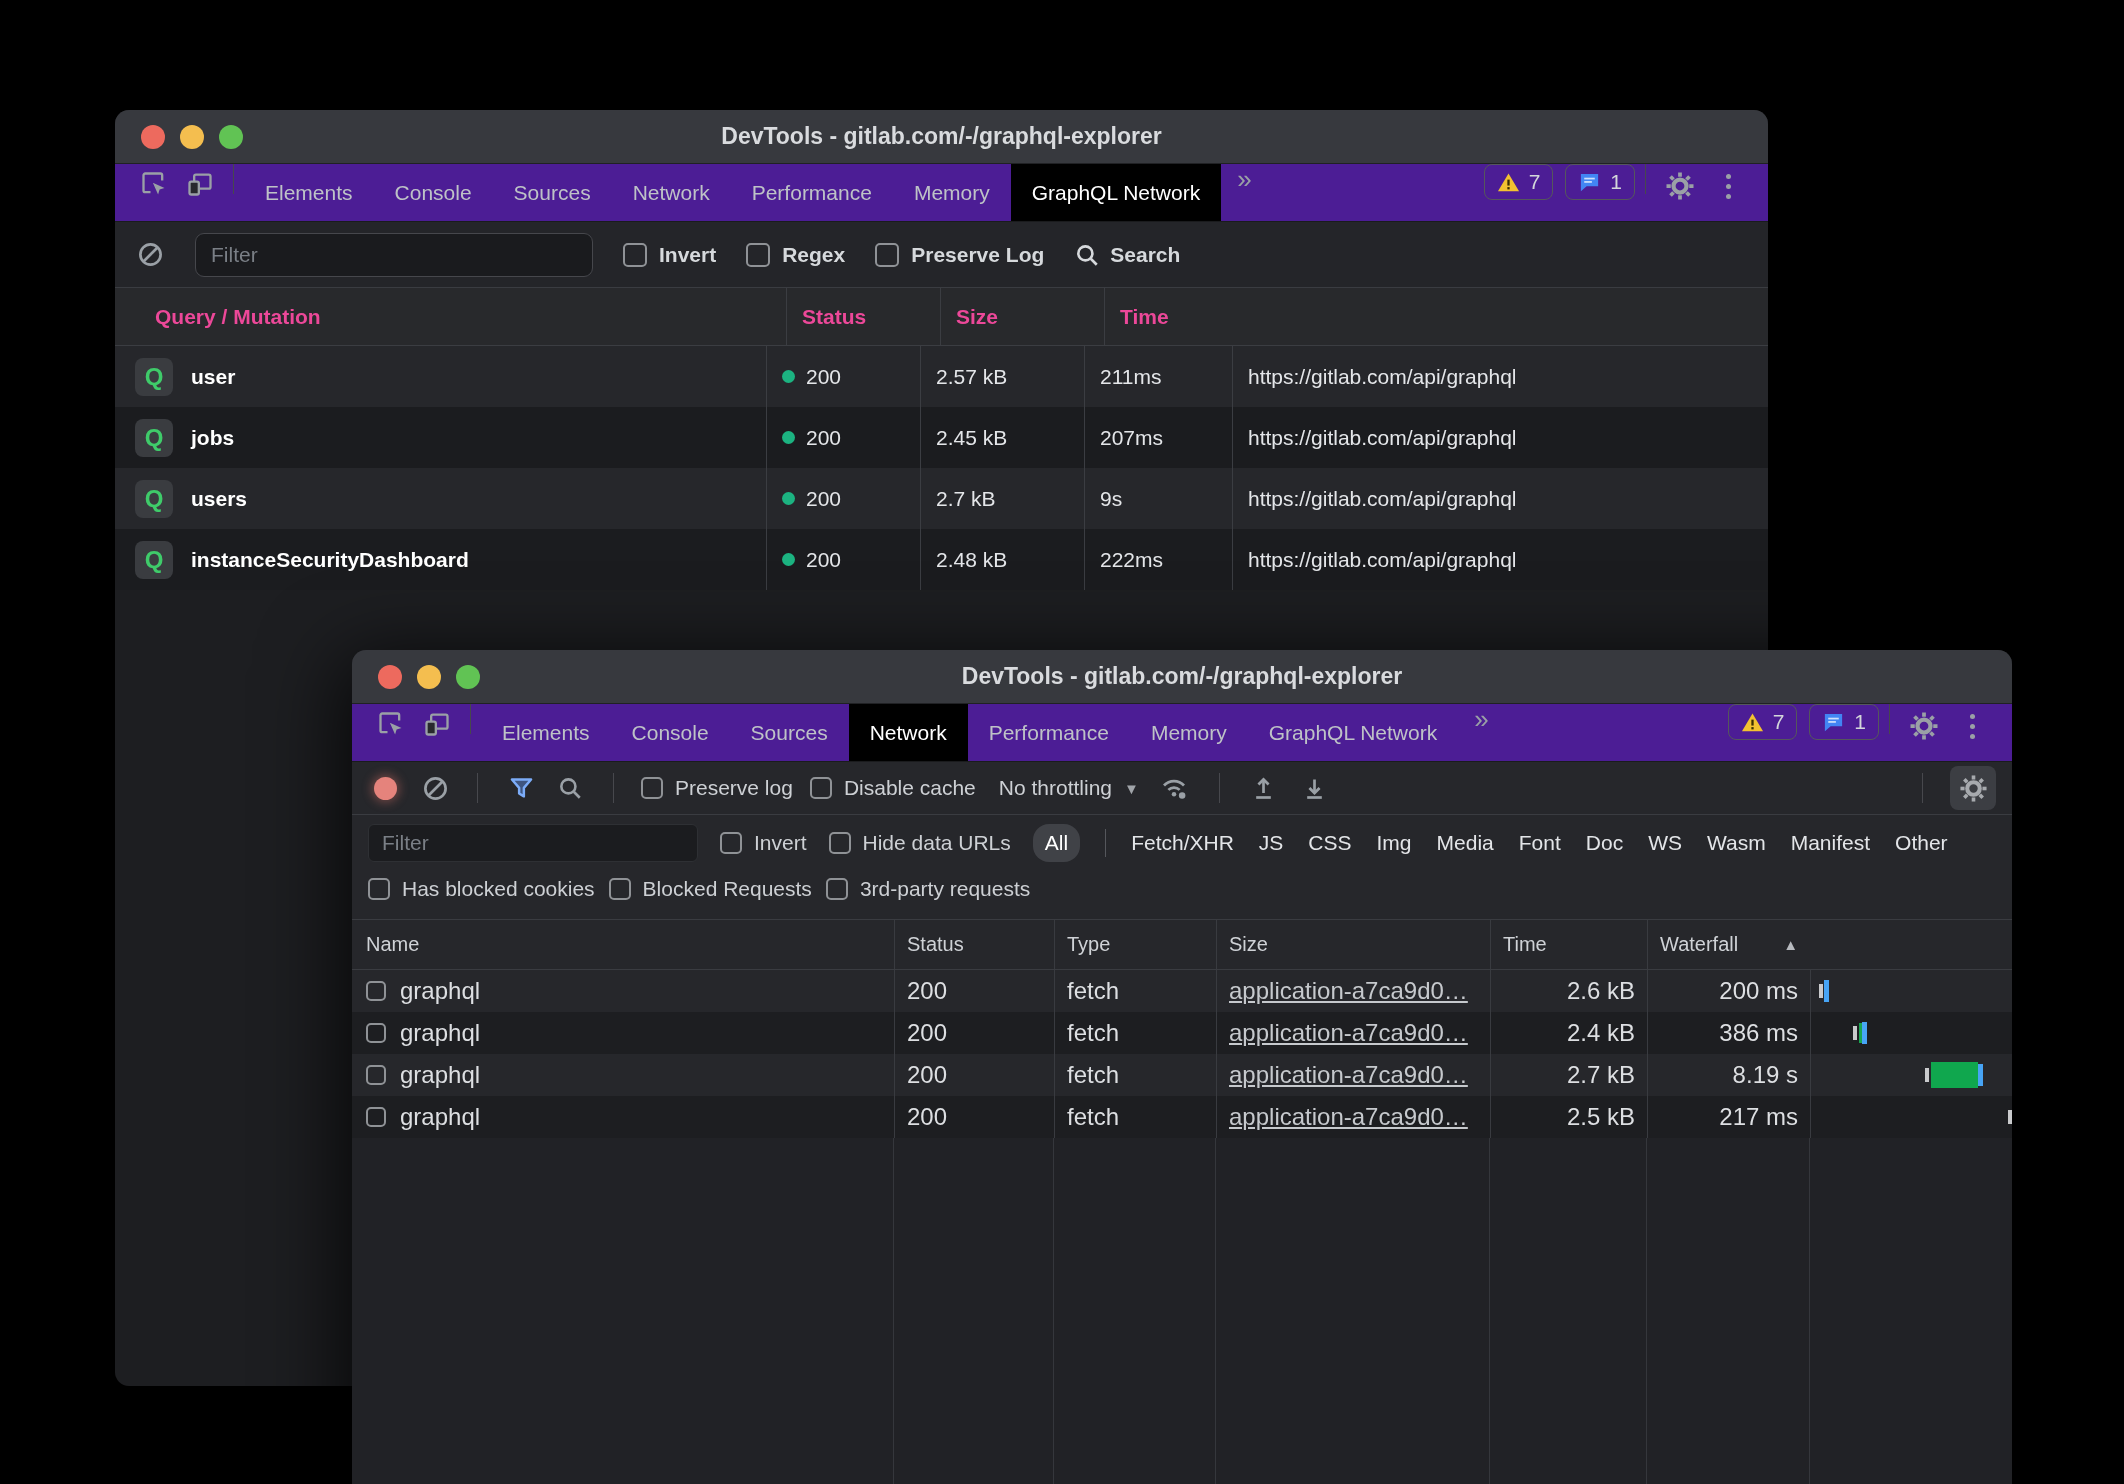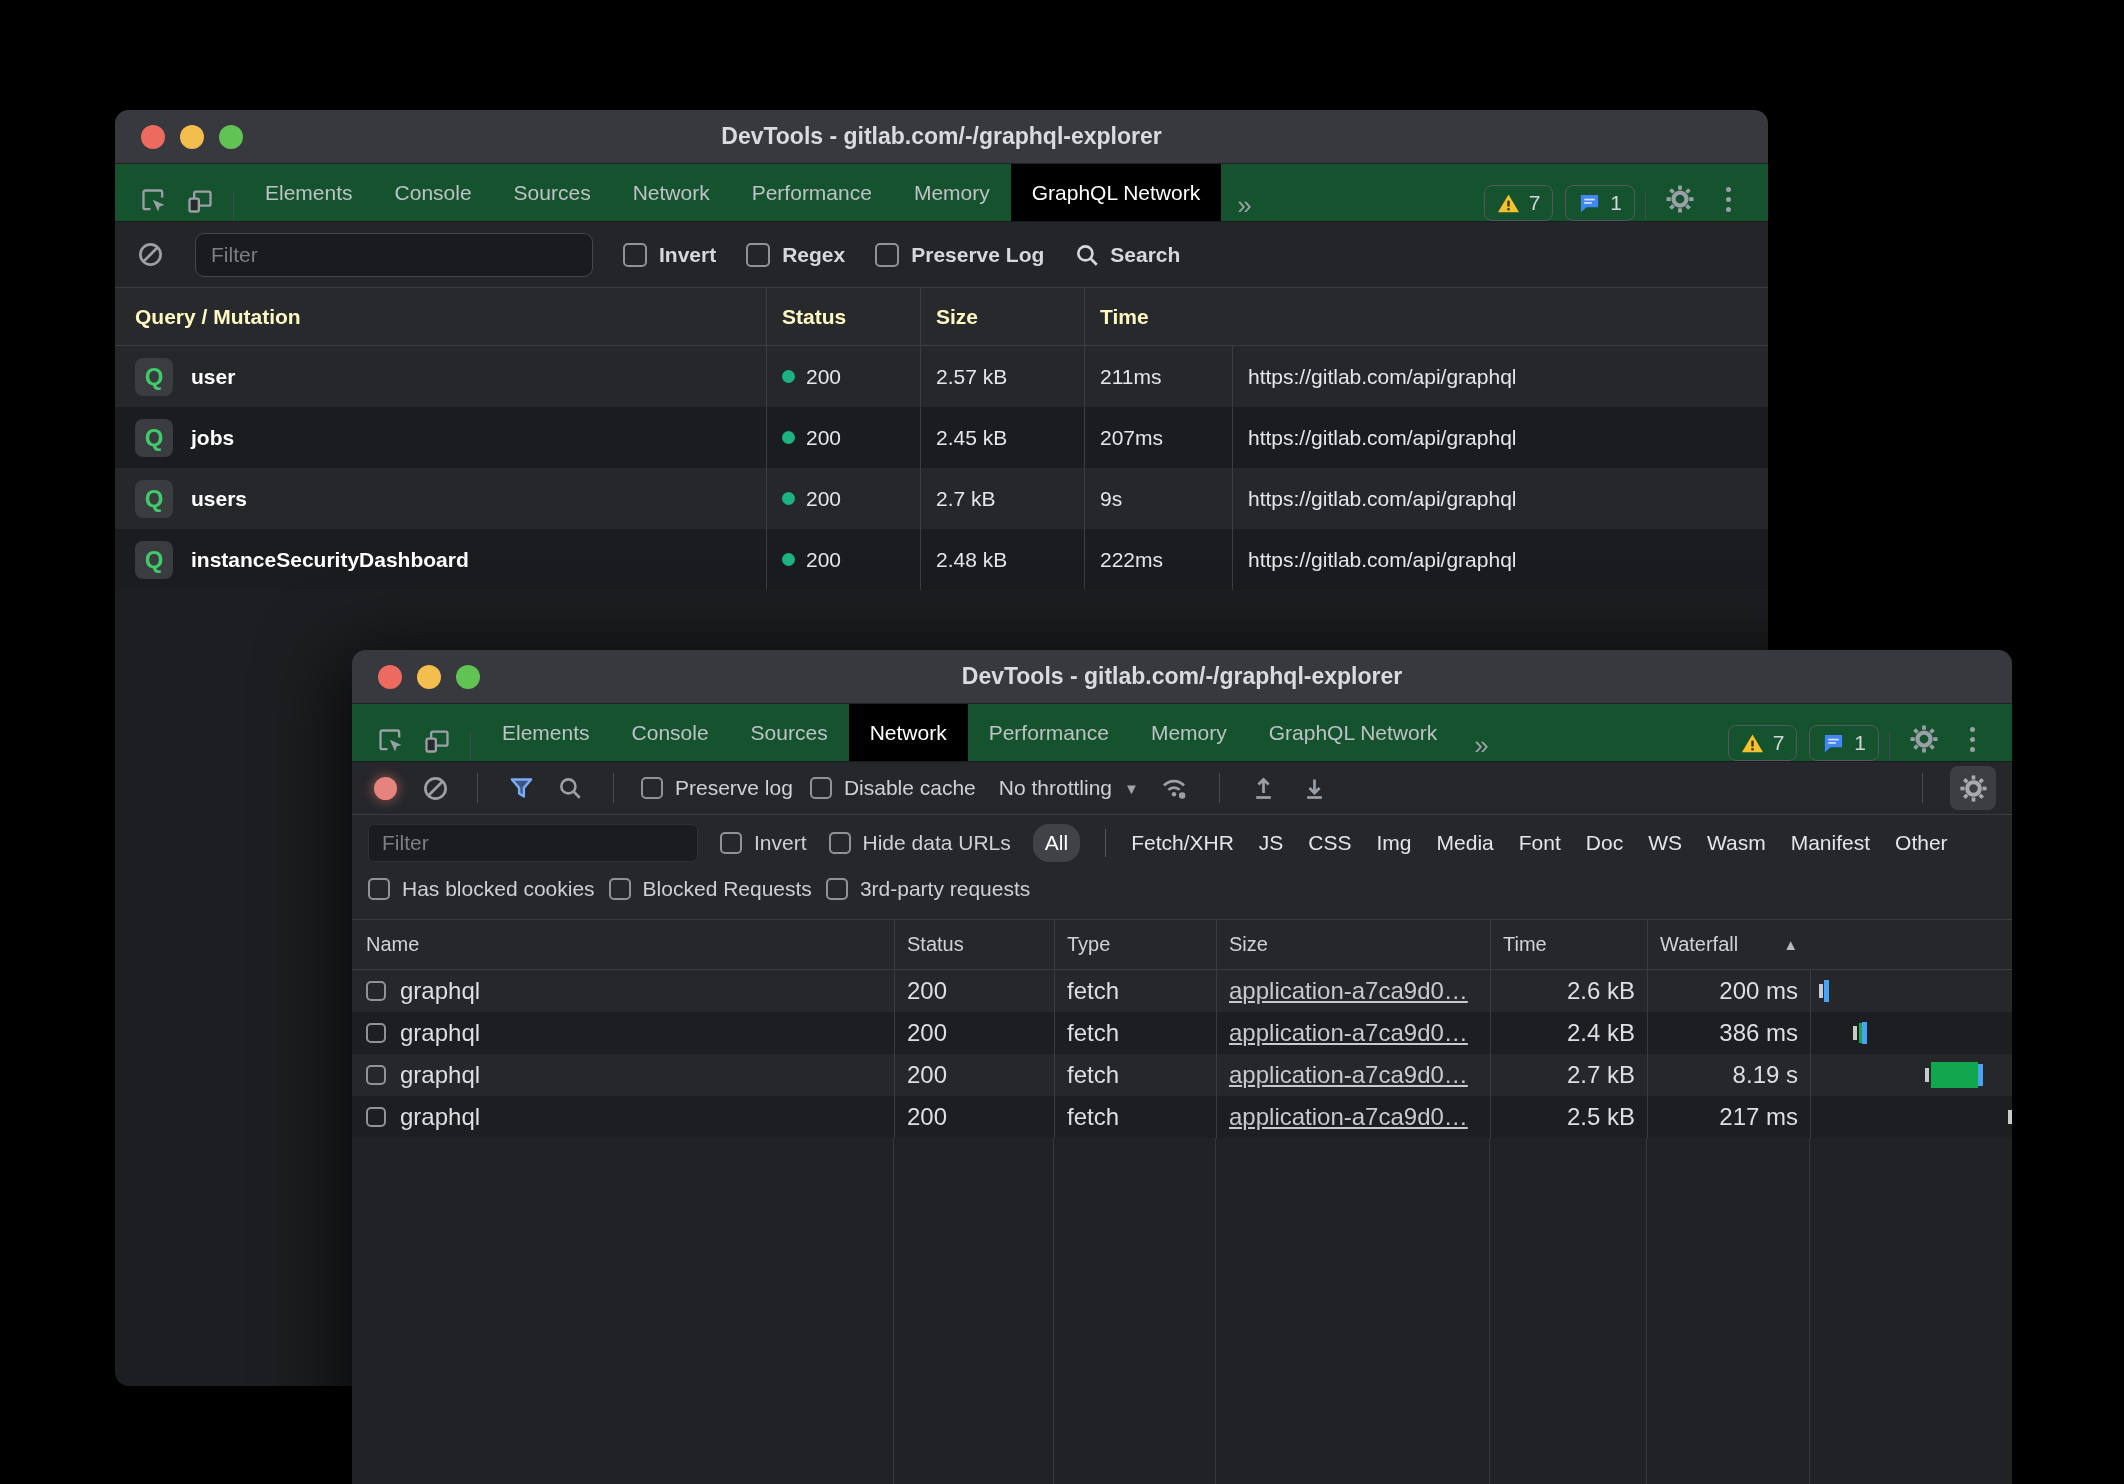--- a/index.html
+++ b/index.html
@@ -10,21 +10,21 @@
   
   .window { position:absolute; border-radius:14px; overflow:hidden; background:#1D1E21;
             box-shadow:0 18px 80px 12px rgba(0,0,0,.75); display:flex; flex-direction:column; }
   .titlebar { height:54px; background:#37393E; position:relative; display:flex; align-items:center;
               justify-content:center; flex:none; border-bottom:1px solid #202124; }
   .traffic { position:absolute; left:26px; top:50%; transform:translateY(-50%); display:flex; gap:15px; }
   .tl { width:24px; height:24px; border-radius:50%; }
   .tl.red{ background:#ED6A5E; } .tl.yellow{ background:#F4BE4F; } .tl.green{ background:#61C354; }
   .wtitle { font-size:23px; font-weight:700; color:#D9DBDE; }
 
-  .tabbar { height:58px; background:#14532d; display:flex; align-items:flex-end; padding:0 16px;
+  .tabbar { height:58px; background:#4c1d95; display:flex; align-items:flex-start; padding:0 16px;
             flex:none; border-bottom:1px solid #1A1B1D; }
   .ticon { width:46px; height:40px; display:flex; align-items:center; justify-content:center; color:#9AA0A6; }
   .vdiv { width:1px; height:30px; background:#47484D; margin:0 10px; flex:none; }
   .tab { padding:0 21px; height:100%; display:flex; align-items:center; font-size:21px; color:#BEC2C7; white-space:nowrap; }
   .tab.active { background:#000; color:#FFF; }
   .chev { color:#9AA0A6; font-size:26px; padding:0 16px; }
   .tspacer { flex:1; }
   .badge { display:flex; align-items:center; gap:9px; border:1px solid #55575C; border-radius:8px;
            padding:5px 12px; color:#D3D6DA; font-size:21px; margin-left:12px; }
   .iconbtn { width:48px; height:44px; display:flex; align-items:center; justify-content:center; color:#9AA0A6; }
@@ -39,21 +39,21 @@
   .gqlfilter { height:66px; background:#242529; border-bottom:1px solid #3A3C41; display:flex;
                align-items:center; padding:0 20px; gap:30px; flex:none; }
   .gqlfilter .cblabel { font-size:21px; font-weight:600; color:#D6D9DC; }
   .filterinput { width:398px; height:44px; background:#1A1B1E; border:1px solid #46474C; border-radius:9px;
                  color:#E8EAED; font-size:21px; padding:0 15px; outline:none; font-family:"Liberation Sans",sans-serif; }
   .filterinput::placeholder { color:#7A7F86; }
   .searchgrp { display:flex; align-items:center; gap:10px; color:#D6D9DC; font-size:21px; font-weight:600; }
 
   .gqlgrid { display:grid; grid-template-columns:651px 154px 164px 148px 1fr; align-items:stretch; }
   .gqlhead { height:58px; background:#28292C; border-bottom:1px solid #3B3D42; font-weight:700;
-             font-size:21px; color:#fef9c3; }
+             font-size:21px; color:#ec4899;padding-left:20px; }
   .gqlrow { height:61px; font-size:21px; color:#E4E6E9; }
   .gqlrow.light { background:#26272B; } .gqlrow.dark { background:#1B1C1F; }
   .gcell { display:flex; align-items:center; padding-left:15px; border-left:1px solid #3B3D42; overflow:hidden; }
   .gcell.first { border-left:none; padding-left:20px; }
   .qbadge { width:38px; height:38px; border-radius:8px; background:#3A3C40; color:#3FCB6A; font-weight:700;
             font-size:24px; display:flex; align-items:center; justify-content:center; margin-right:18px; flex:none; }
   .qname { font-weight:700; color:#FFF; white-space:nowrap; }
   .statusdot { width:13px; height:13px; border-radius:50%; background:#1CB381; margin-right:11px; flex:none; }
 
   

